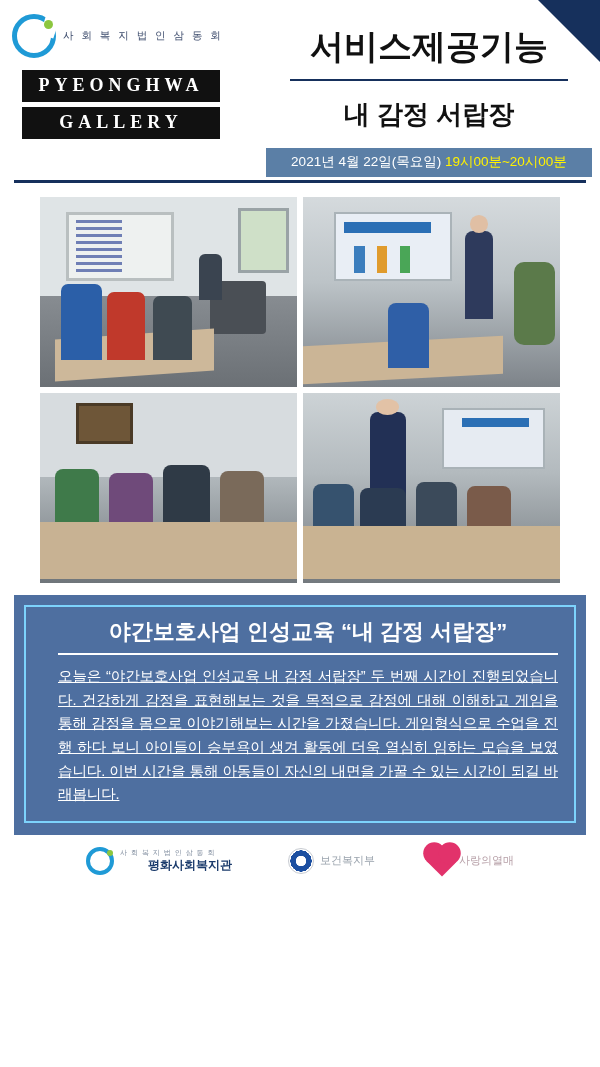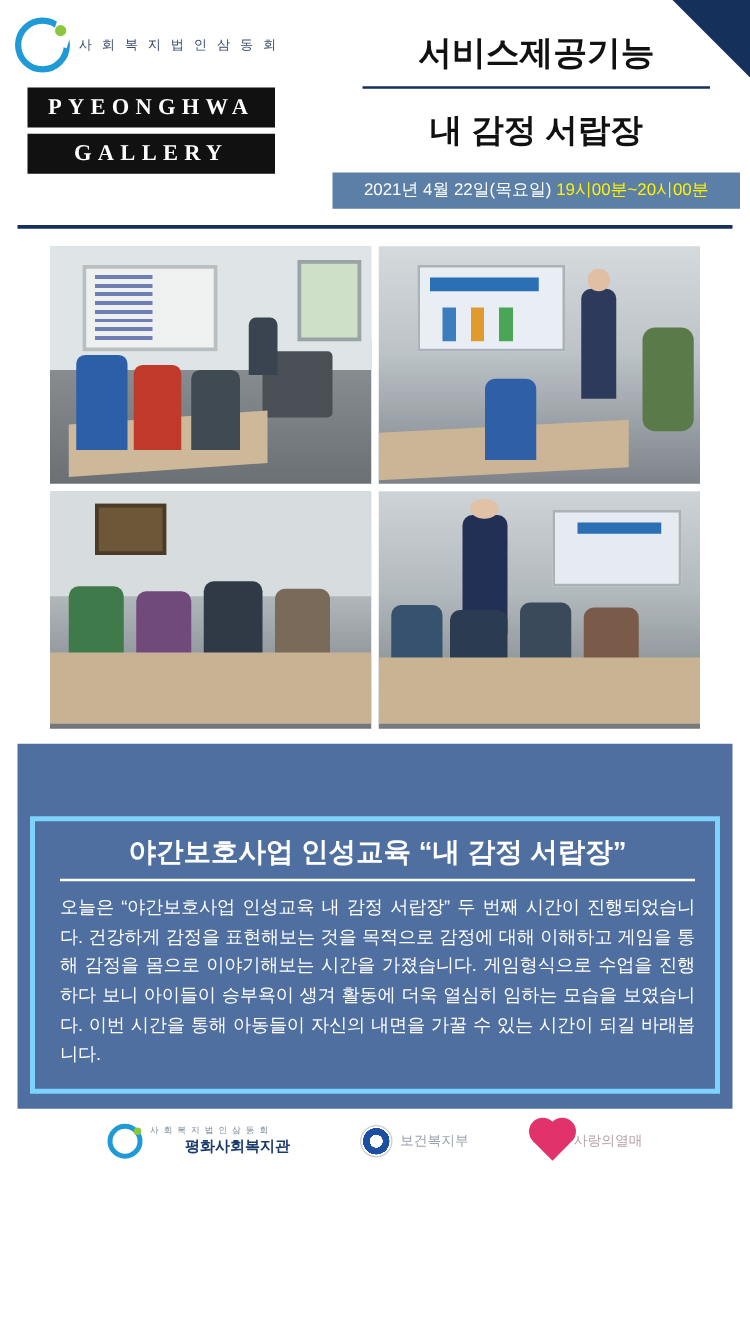--- a/index.html
+++ b/index.html
@@ -98,21 +98,21 @@
   }
   .corner-triangle {
     position: absolute;
     top: 0; right: 0;
     width: 0; height: 0;
     border-top: 62px solid #16305c;
     border-left: 62px solid transparent;
   }
   .title-main {
     margin-top: 24px;
-    font-size: 27px;
+    font-size: 34px;
     font-weight: bold;
     color: #111111;
     letter-spacing: 0px;
   }
   .title-rule {
     width: 278px;
     height: 2px;
     background: #16305c;
     margin: 9px auto 0 auto;
   }
@@ -200,39 +200,39 @@
   .p4 .s3 { position:absolute; left:44%; top:47%; width:16%; height:36%; background:#3b4a5a; border-radius:8px 8px 0 0;}
   .p4 .s4 { position:absolute; left:64%; top:49%; width:17%; height:34%; background:#7a5b4a; border-radius:8px 8px 0 0;}
 
   
   .body-box {
     margin: 12px 14px 0 14px;
     background: #4e6fa0;
     padding: 10px 10px 12px 10px;
   }
   .body-inner {
-    border: 4px solid #7dd3fc;
-    padding: 10px 16px 14px 20px;
-    margin-top: 48px;
+    border: 2px solid #7dd3fc;
+    padding: 10px 16px 14px 32px;
   }
   .body-title {
     text-align: center;
     color: #ffffff;
     font-size: 22px;
     font-weight: bold;
     padding-bottom: 6px;
     border-bottom: 2px solid #ffffff;
   }
   .body-text {
     color: #ffffff;
     font-size: 14.6px;
     line-height: 1.62;
     margin-top: 10px;
     text-align: justify;
     letter-spacing: -0.2px;
+    text-decoration: underline;
   }
   .body-contact {
     color: #ffffff;
     font-size: 13px;
     text-align: right;
     margin-top: 12px;
   }
 
   
   .footer {

